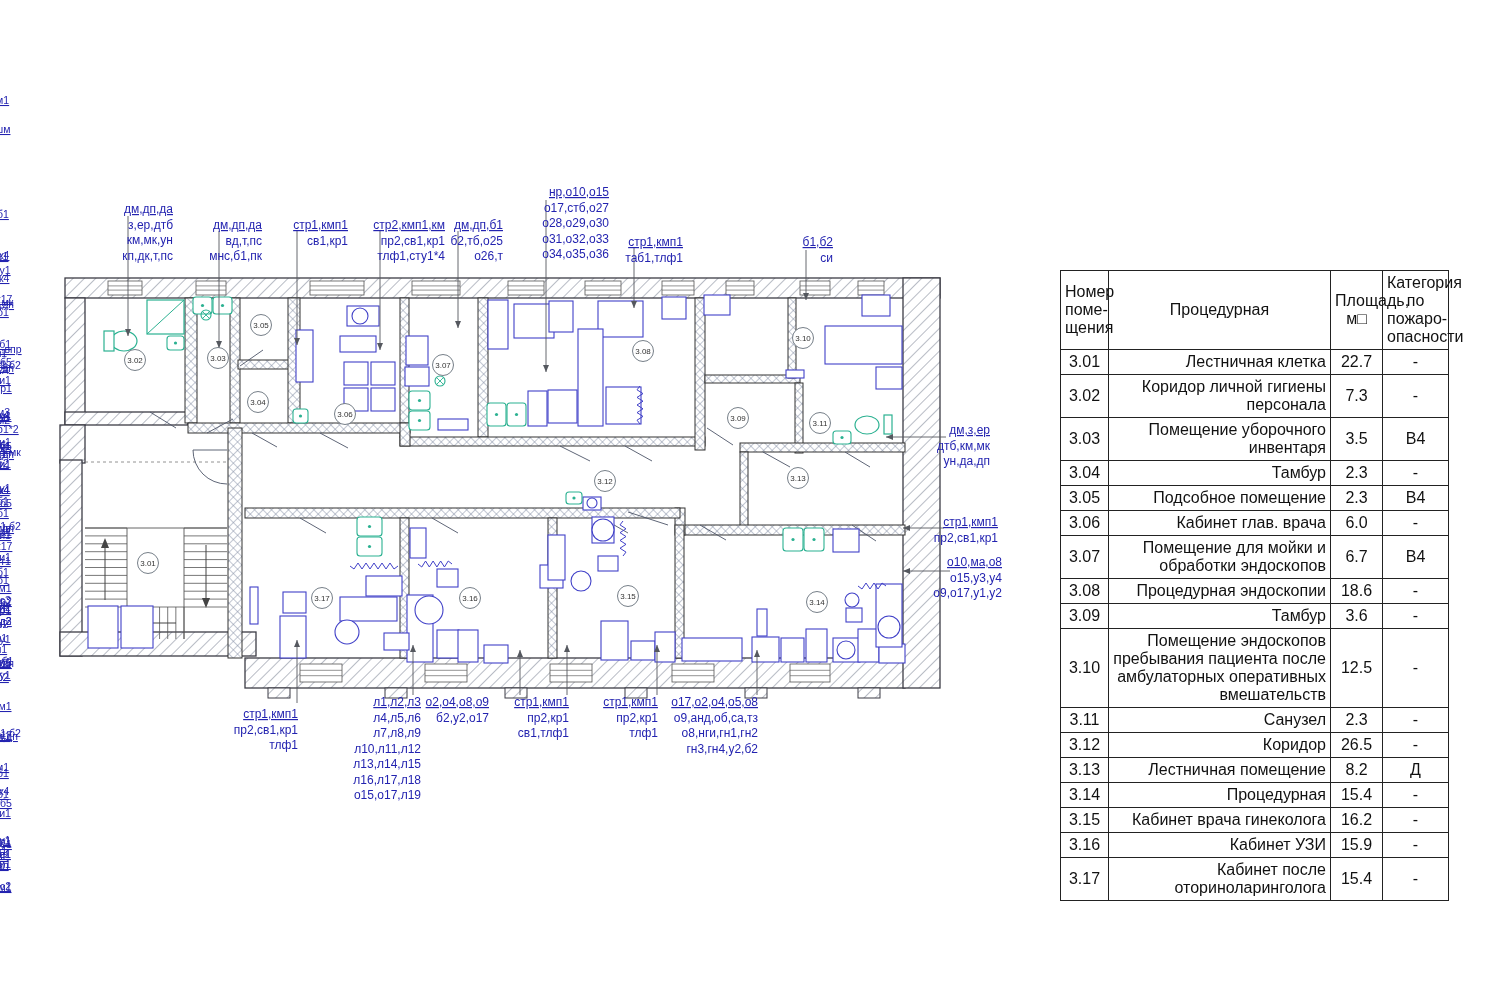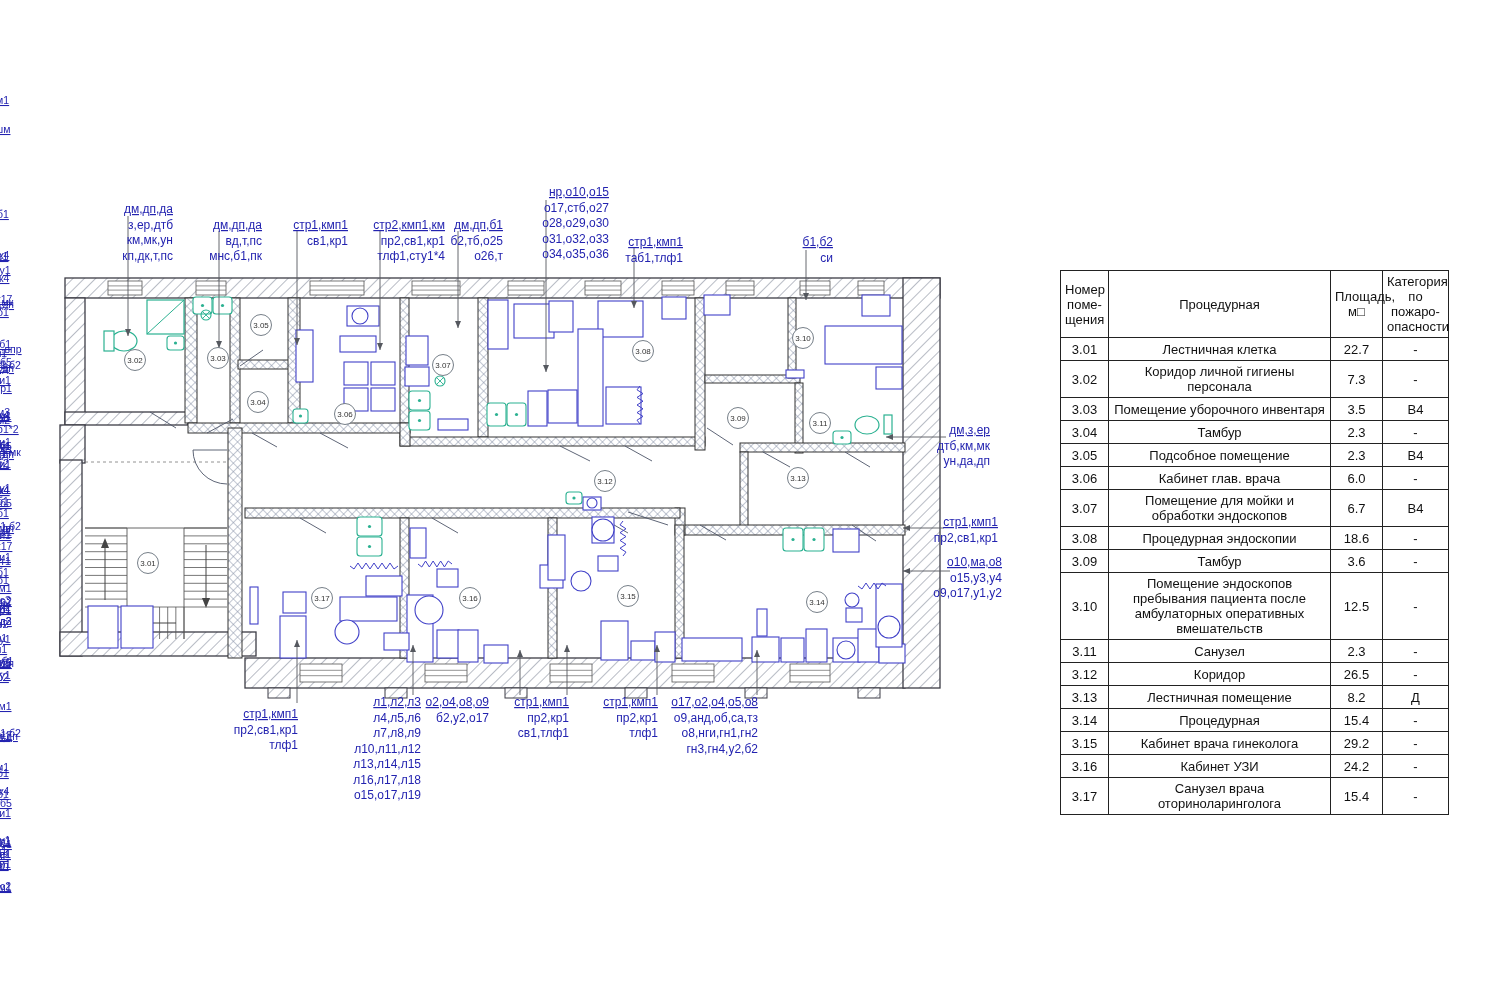--- a/index.html
+++ b/index.html
@@ -5,25 +5,25 @@
   html,body{margin:0;padding:0;background:#fff;}
   .page{position:relative;width:1500px;height:1000px;background:#ffffff;overflow:hidden;
         font-family:"Liberation Sans", sans-serif;}
   #plan-svg{position:absolute;left:0;top:0;}
   .lbl{font-family:"Liberation Sans", sans-serif;font-size:10.5px;fill:#2323b0;text-decoration:underline;}
   .lbl.nl{text-decoration:none;}
   .co{font-family:"Liberation Sans", sans-serif;font-size:12px;fill:#2323b0;}
   .co.u{text-decoration:underline;}
   .rc{font-family:"Liberation Sans", sans-serif;font-size:8px;fill:#333;}
   #schedule{position:absolute;left:1060px;top:270px;width:388px;border-collapse:collapse;
-            font-size:13px;color:#111;table-layout:fixed;}
+            font-size:16px;color:#111;table-layout:fixed;}
   #schedule th,#schedule td{border:1px solid #222;padding:3px 4px;vertical-align:middle;}
   #schedule th{font-weight:normal;text-align:center;white-space:pre-line;height:40px;}
   #schedule td{height:16px;text-align:center;}
-  #schedule td.name{text-align:center;}
+  #schedule td.name{text-align:right;}
 </style>
 </head>
 <body>
 <div class="page">
 
 <svg id="plan-svg" width="1500" height="1000" viewBox="0 0 1500 1000">
   <defs>
     <pattern id="ph" patternUnits="userSpaceOnUse" width="8" height="8" patternTransform="rotate(45)">
       <rect width="8" height="8" fill="#ffffff"></rect>
       <line x1="0" y1="0" x2="0" y2="8" stroke="#9aa0ad" stroke-width="1.4"></line>
@@ -613,31 +613,31 @@
         </tr>
         <tr>
           <td>3.14</td>
           <td class="name">Процедурная</td>
           <td>15.4</td>
           <td>-</td>
         </tr>
         <tr>
           <td>3.15</td>
           <td class="name">Кабинет врача гинеколога</td>
-          <td>29.2</td>
+          <td>16.2</td>
           <td>-</td>
         </tr>
         <tr>
           <td>3.16</td>
           <td class="name">Кабинет УЗИ</td>
-          <td>24.2</td>
+          <td>15.9</td>
           <td>-</td>
         </tr>
         <tr>
           <td>3.17</td>
-          <td class="name">Санузел врача оториноларинголога</td>
+          <td class="name">Кабинет после оториноларинголога</td>
           <td>15.4</td>
           <td>-</td>
         </tr>
       </tbody>
 </table>
 
 </div>
 
 </body></html>

